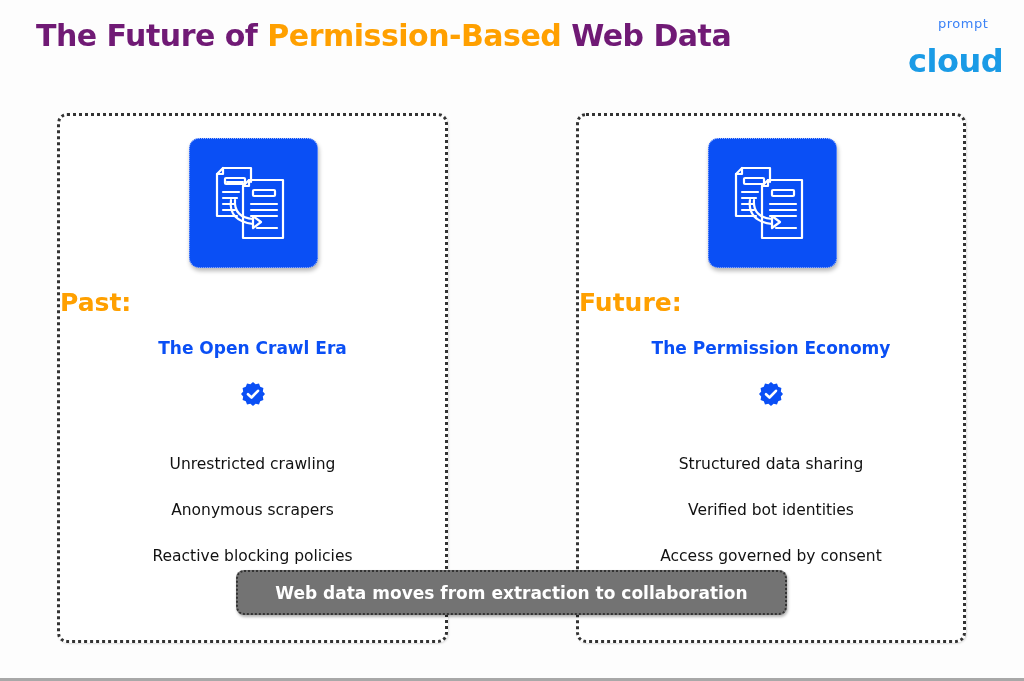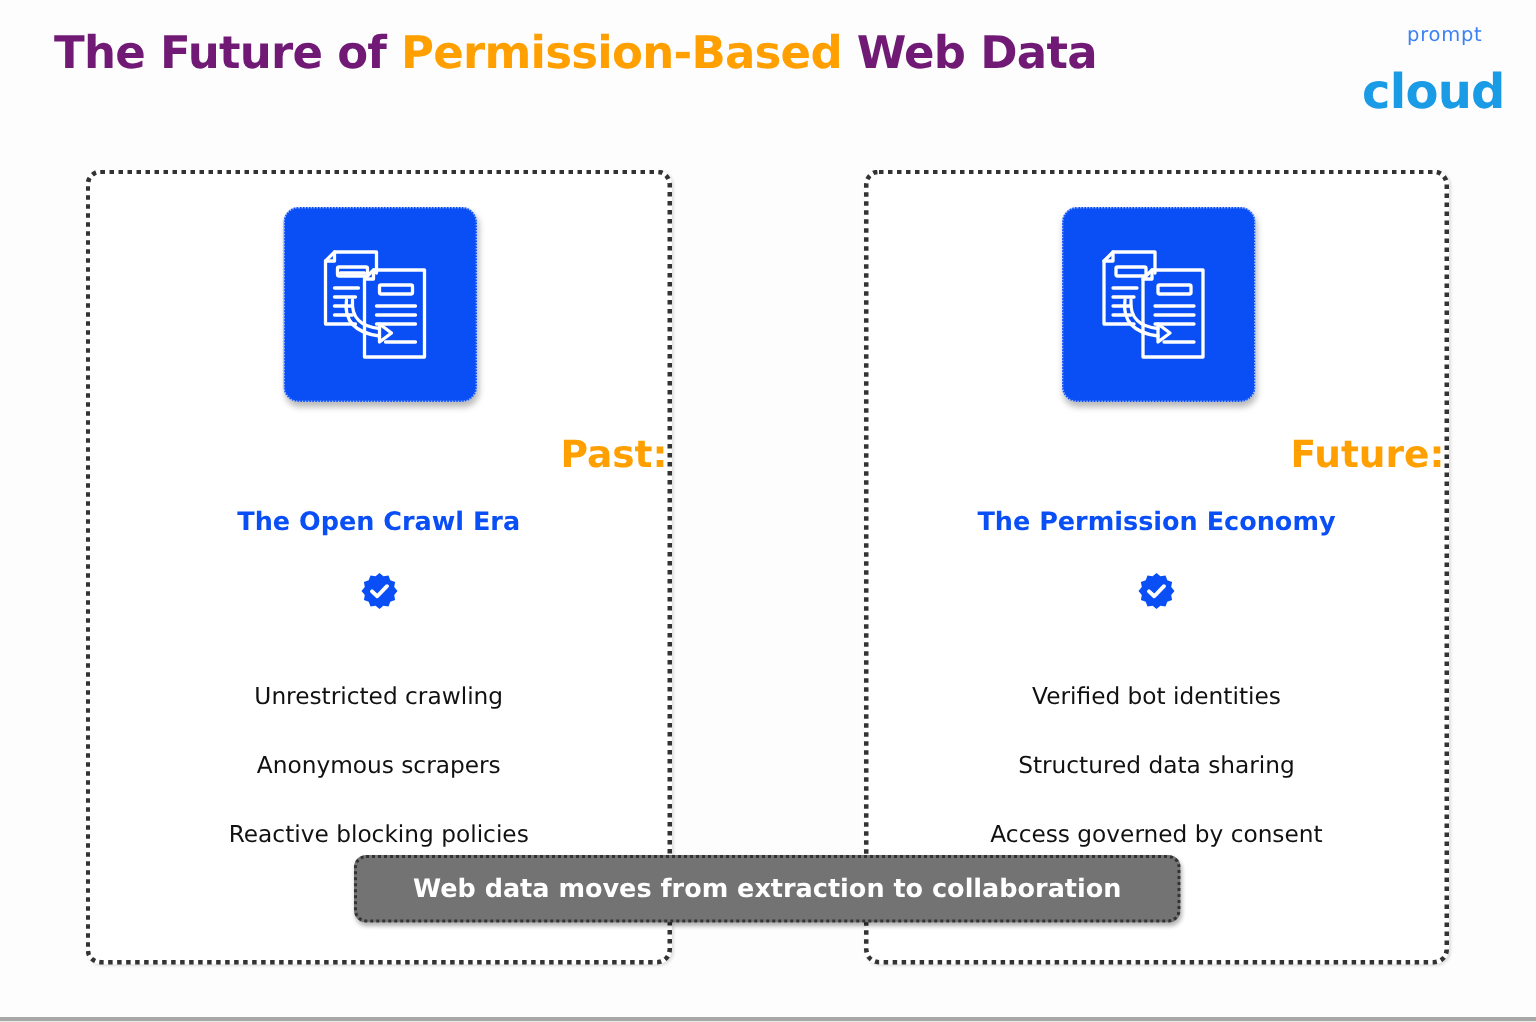--- a/index.html
+++ b/index.html
@@ -40,21 +40,21 @@
     .icon-box {
       position: absolute; top: 22px; width: 129px; height: 130px;
       background: #0a4ff5; border-radius: 10px;
       border: 1px dotted #9db7ff;
       box-shadow: 1px 3px 4px rgba(0,0,0,0.28);
       display: flex; align-items: center; justify-content: center;
     }
     .card .icon-box { left: 129px; }
 
     .heading {
-      position: absolute; top: 172px; left: 0; right: 0; text-align: right;
+      position: absolute; top: 172px; left: 0; right: 0; text-align: left;
       color: #ffa000; font-weight: bold; font-size: 25px;
     }
     .subheading {
       position: absolute; top: 222px; left: 0; right: 0; text-align: center;
       color: #0a4ff5; font-size: 17px; font-weight: bold;
     }
     .badge {
       position: absolute; top: 265px; left: 50%; margin-left: -13px;
       width: 26px; height: 26px;
     }
@@ -156,22 +156,22 @@
   </div>
   <div class="heading">Future:</div>
   <div class="subheading">The Permission Economy</div>
   <div class="badge">
     <svg width="26" height="26" viewBox="0 0 26 26">
       <path fill="#0a4ff5" d="M13 1 L15.6 3.2 L19 2.6 L20.2 5.8 L23.4 7 L22.8 10.4 L25 13 L22.8 15.6 L23.4 19 L20.2 20.2 L19 23.4 L15.6 22.8 L13 25 L10.4 22.8 L7 23.4 L5.8 20.2 L2.6 19 L3.2 15.6 L1 13 L3.2 10.4 L2.6 7 L5.8 5.8 L7 2.6 L10.4 3.2 Z"></path>
       <path d="M8 13.2 L11.5 16.5 L18 9.8" fill="none" stroke="#fff" stroke-width="2.6" stroke-linecap="round" stroke-linejoin="round"></path>
     </svg>
   </div>
   <div class="items">
+    <span class="item">Structured data sharing</span>
     <span class="item">Verified bot identities</span>
-    <span class="item">Structured data sharing</span>
     <span class="item">Access governed by consent</span>
   </div>
 </div>
 
 <div class="banner">
   <span>Web data moves from extraction to collaboration</span>
 </div>
 
 <div class="bottom-rule"></div>
 

